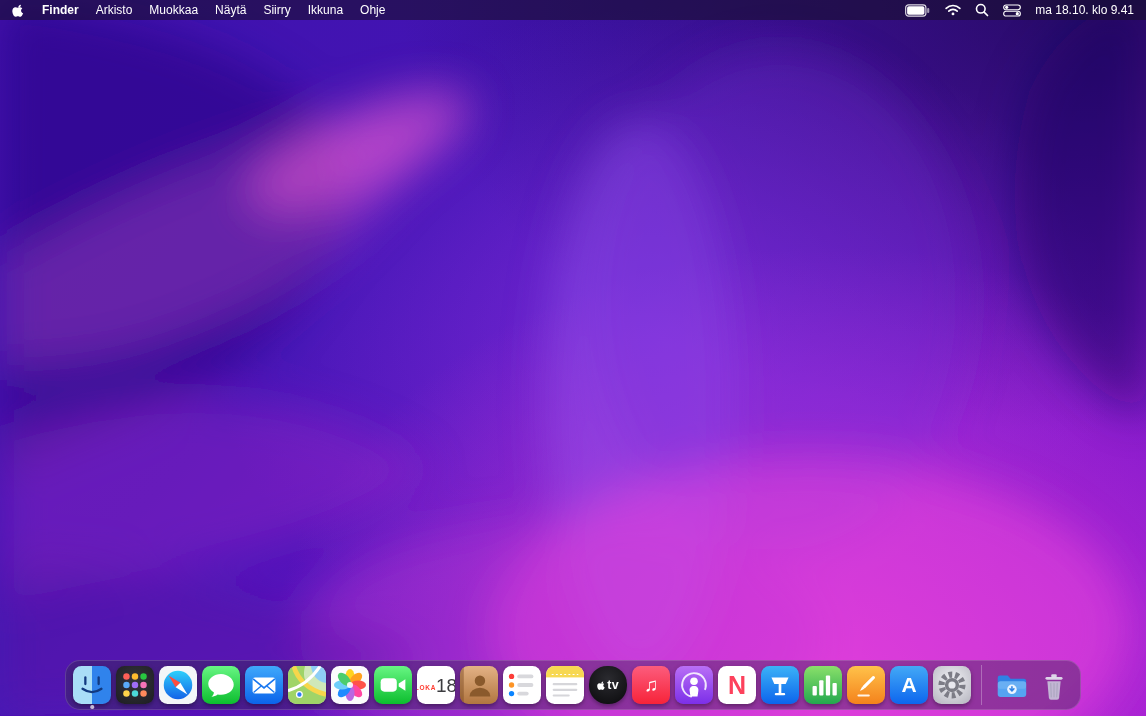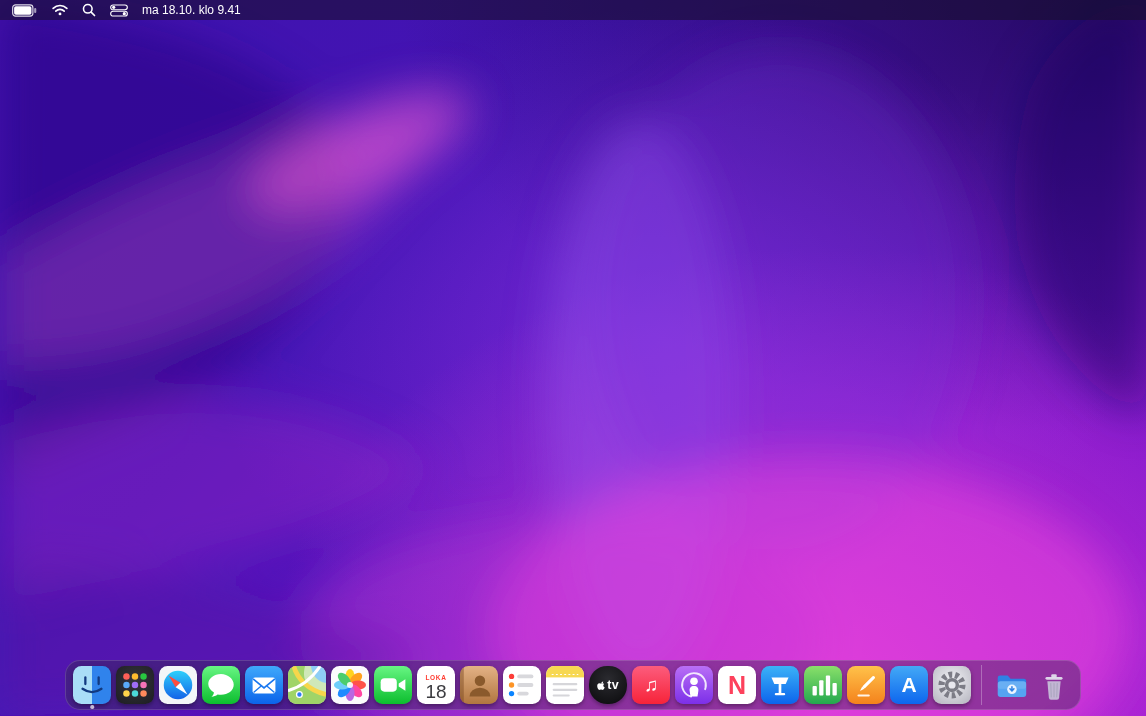--- a/index.html
+++ b/index.html
@@ -44,21 +44,21 @@
     width:3.5px; height:3.5px; border-radius:50%; background:rgba(255,255,255,0.7); }
 
   .ic.finder   { background:linear-gradient(90deg,#a9def7 0 50%, #3083ec 50% 100%); }
   .ic.launchpad{ background:radial-gradient(circle at 50% 40%, #35353c, #1d1d22); }
   .ic.safari   { background:#f3f6f8; }
   .ic.messages { background:linear-gradient(180deg,#67f683,#0cbd2e); }
   .ic.mail     { background:linear-gradient(180deg,#3fa9fb,#0b63ea); }
   .ic.maps     { background:#cfe8b8; }
   .ic.photos   { background:#fbfbfd; }
   .ic.facetime { background:linear-gradient(180deg,#67f683,#0cbd2e); }
-  .ic.calendar { background:#ffffff; flex-direction:column; }
+  .ic.calendar { background:#ffffff; flex-direction:row; }
   .ic.contacts { background:linear-gradient(180deg,#e3b285,#b17640); }
   .ic.reminders{ background:#ffffff; }
   .ic.notes    { background:#ffffff; }
   .ic.tv       { background:radial-gradient(circle at 50% 35%, #2b2b30, #09090b);border-radius:18px; }
   .ic.music    { background:linear-gradient(180deg,#fc5c7d,#f72339); }
   .ic.podcasts { background:linear-gradient(180deg,#b96ff6,#7c2fe8); }
   .ic.news     { background:#ffffff; }
   .ic.keynote  { background:linear-gradient(180deg,#3bb2f7,#0c64ec); }
   .ic.numbers  { background:linear-gradient(180deg,#8ae06a,#23a84e); }
   .ic.pages    { background:linear-gradient(180deg,#ffc24a,#f4821c); }
@@ -96,20 +96,35 @@
         <ellipse cx="780" cy="300" rx="190" ry="250" fill="#6f2fd8" opacity="0.30"></ellipse>
         <ellipse cx="810" cy="630" rx="320" ry="170" fill="#ef46de" opacity="0.50"></ellipse>
         <ellipse cx="560" cy="640" rx="260" ry="120" fill="#c23ad8" opacity="0.35"></ellipse>
         <path d="M1146,0 L1146,420 C1030,360 990,230 1030,90 C1060,25 1110,0 1146,0 Z" fill="#1c0a5e" opacity="0.45"></path>
         <path d="M0,716 L0,560 C140,560 300,600 430,660 C320,700 150,712 0,716 Z" fill="#5a14a8" opacity="0.50"></path>
       </g>
     </svg>
   </div>
 
   <div class="menubar">
+    <div class="mb-left">
+      <span class="apple">
+        <svg width="13" height="15" viewBox="0 0 17 17">
+          <path fill="#fff" d="M11.7,0.9c0.1,1-0.3,2-0.9,2.7C10.2,4.3,9.2,4.9,8.2,4.8C8.1,3.8,8.6,2.8,9.2,2.1 C9.8,1.4,10.9,0.9,11.7,0.9z"></path>
+          <path fill="#fff" d="M14.6,12.2c-0.4,0.9-0.6,1.3-1.1,2.1c-0.7,1.1-1.7,2.5-3,2.5c-1.1,0-1.4-0.7-2.9-0.7 c-1.5,0-1.8,0.7-2.9,0.7c-1.3,0-2.2-1.2-2.9-2.3C0.2,11.4,0,8,1.2,6.2c0.8-1.3,2.1-2,3.3-2c1.2,0,2,0.7,3,0.7c1,0,1.6-0.7,3-0.7 c1.1,0,2.2,0.6,3,1.6C11,7.2,11.4,10.9,14.6,12.2z"></path>
+        </svg>
+      </span>
+      <span class="menu-item app-name">Finder</span>
+      <span class="menu-item">Arkisto</span>
+      <span class="menu-item">Muokkaa</span>
+      <span class="menu-item">Näytä</span>
+      <span class="menu-item">Siirry</span>
+      <span class="menu-item">Ikkuna</span>
+      <span class="menu-item">Ohje</span>
+    </div>
     <div class="mb-right">
       <span class="status-ic">
         <svg width="26" height="13" viewBox="0 0 27 13">
           <rect x="0.7" y="0.7" width="21" height="11.6" rx="3" fill="none" stroke="rgba(255,255,255,0.85)" stroke-width="1.2"></rect>
           <rect x="2.2" y="2.2" width="18" height="8.6" rx="1.8" fill="#fff"></rect>
           <rect x="23" y="4" width="2.2" height="5" rx="1" fill="rgba(255,255,255,0.6)"></rect>
         </svg>
       </span>
       <span class="status-ic">
         <svg width="16" height="12" viewBox="0 0 17 12">

